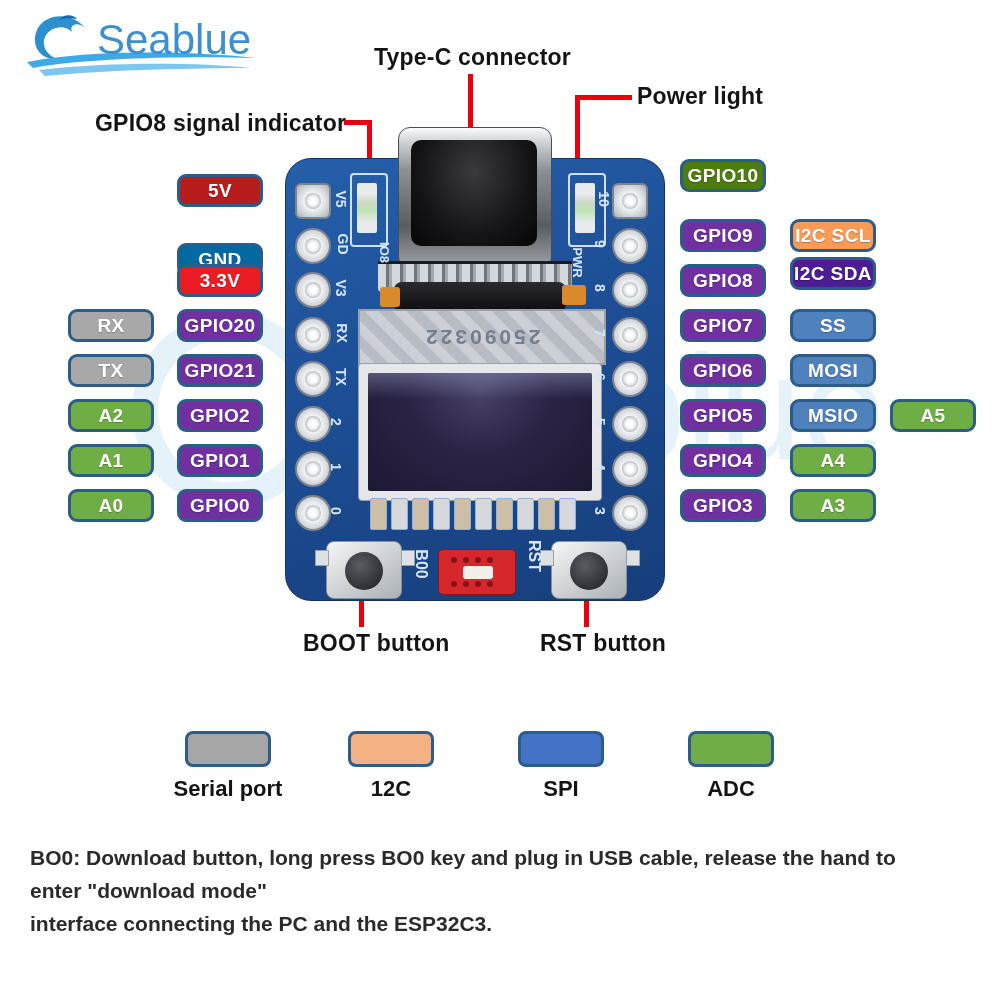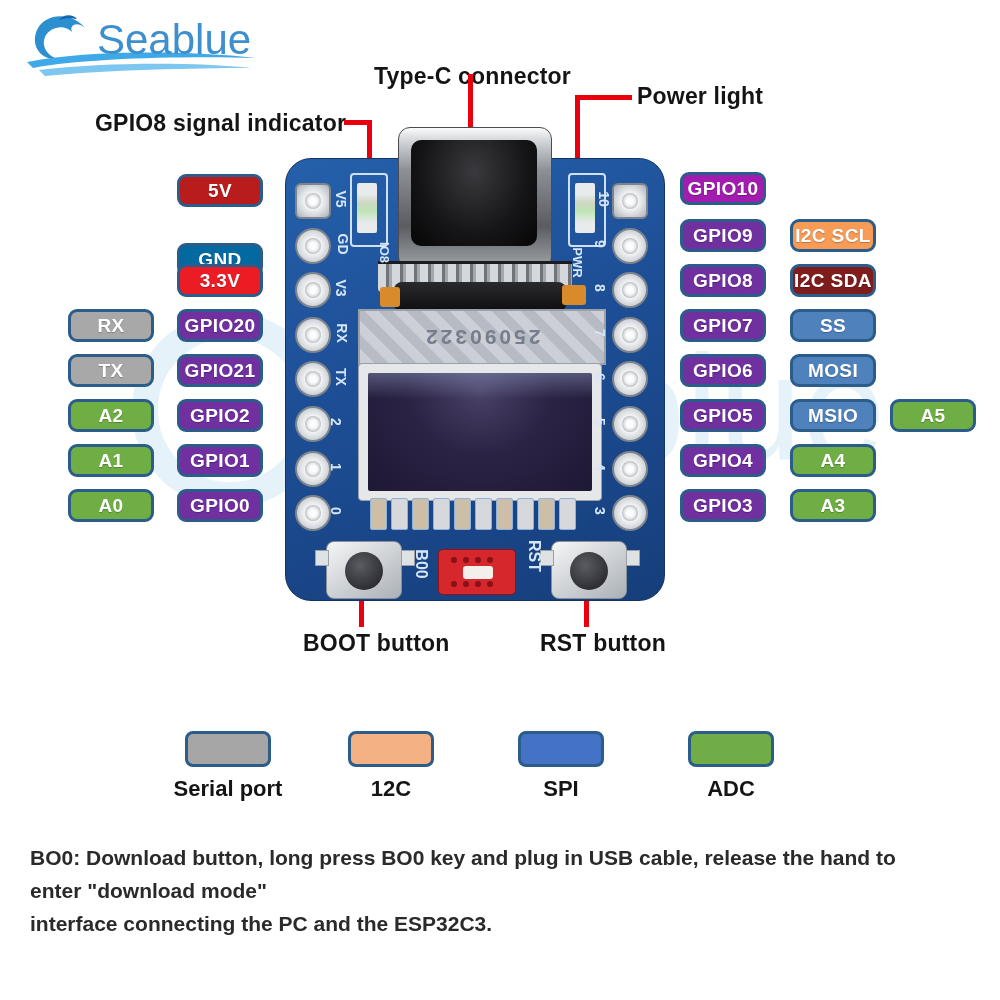--- a/index.html
+++ b/index.html
@@ -74,21 +74,21 @@
     <path d="M2 56 C60 44 160 44 232 52 C160 50 60 52 8 62 Z" fill="#3fa9e8"></path>
     <path d="M14 64 C80 56 170 56 226 62 C170 62 80 64 20 70 Z" fill="#7cc6ef"></path>
     <text x="72" y="48" font-size="42" fill="#3E8FCE" font-family="Liberation Sans,sans-serif">Seablue</text>
   </svg>
 
   <svg id="watermark" width="760" height="240" viewBox="0 0 760 240">
     <circle cx="110" cy="120" r="85" fill="none" stroke="#4aa0d8" stroke-width="26"></circle>
     <text x="215" y="170" font-size="150" fill="#4aa0d8" font-family="Liberation Sans,sans-serif">Seablue</text>
   </svg>
 
-  <div class="annot" style="left:374px;top:44px;margin-top:19px;">Type-C connector</div>
+  <div class="annot" style="left:374px;top:44px;">Type-C connector</div>
   <div class="annot" style="left:637px;top:83px;">Power light</div>
   <div class="annot" style="left:95px;top:110px;">GPIO8 signal indicator</div>
   <div class="annot" style="left:303px;top:630px;">BOOT button</div>
   <div class="annot" style="left:540px;top:630px;">RST button</div>
 
   <div class="redline" style="left:468px;top:74px;width:5px;height:70px;"></div>
   <div class="redline" style="left:575px;top:95px;width:57px;height:5px;"></div>
   <div class="redline" style="left:575px;top:95px;width:5px;height:102px;"></div>
   <div class="redline" style="left:344px;top:120px;width:28px;height:5px;"></div>
   <div class="redline" style="left:367px;top:120px;width:5px;height:80px;"></div>
@@ -174,25 +174,25 @@
     <div class="badge" style="left: 68px; top: 309px; background: rgb(168, 168, 168);">RX</div>
     <div class="badge" style="left: 177px; top: 309px; background: rgb(112, 48, 160);">GPIO20</div>
     <div class="badge" style="left: 68px; top: 354px; background: rgb(168, 168, 168);">TX</div>
     <div class="badge" style="left: 177px; top: 354px; background: rgb(112, 48, 160);">GPIO21</div>
     <div class="badge" style="left: 68px; top: 399px; background: rgb(111, 174, 68);">A2</div>
     <div class="badge" style="left: 177px; top: 399px; background: rgb(112, 48, 160);">GPIO2</div>
     <div class="badge" style="left: 68px; top: 444px; background: rgb(111, 174, 68);">A1</div>
     <div class="badge" style="left: 177px; top: 444px; background: rgb(112, 48, 160);">GPIO1</div>
     <div class="badge" style="left: 68px; top: 489px; background: rgb(111, 174, 68);">A0</div>
     <div class="badge" style="left: 177px; top: 489px; background: rgb(112, 48, 160);">GPIO0</div>
-    <div class="badge" style="left: 680px; top: 172px; background: #a21caf;">GPIO10</div>
+    <div class="badge" style="left: 680px; top: 159px; background: #4d7c0f;">GPIO10</div>
     <div class="badge" style="left: 680px; top: 219px; background: rgb(112, 48, 160);">GPIO9</div>
     <div class="badge" style="left: 790px; top: 219px; background: rgb(247, 155, 87);">I2C SCL</div>
     <div class="badge" style="left: 680px; top: 264px; background: rgb(112, 48, 160);">GPIO8</div>
-    <div class="badge" style="left: 790px; top: 264px; background: #7f1d1d; text-align: right;">I2C SDA</div>
+    <div class="badge" style="left: 790px; top: 257px; background: #4c1d95; text-align: right;">I2C SDA</div>
     <div class="badge" style="left: 680px; top: 309px; background: rgb(112, 48, 160); text-align: center;">GPIO7</div>
     <div class="badge" style="left: 790px; top: 309px; background: rgb(79, 129, 189);">SS</div>
     <div class="badge" style="left: 680px; top: 354px; background: rgb(112, 48, 160);">GPIO6</div>
     <div class="badge" style="left: 790px; top: 354px; background: rgb(79, 129, 189);">MOSI</div>
     <div class="badge" style="left: 680px; top: 399px; background: rgb(112, 48, 160);">GPIO5</div>
     <div class="badge" style="left: 790px; top: 399px; background: rgb(79, 129, 189);">MSIO</div>
     <div class="badge" style="left: 890px; top: 399px; background: rgb(111, 174, 68);">A5</div>
     <div class="badge" style="left: 680px; top: 444px; background: rgb(112, 48, 160);">GPIO4</div>
     <div class="badge" style="left: 790px; top: 444px; background: rgb(111, 174, 68);">A4</div>
     <div class="badge" style="left: 680px; top: 489px; background: rgb(112, 48, 160);">GPIO3</div>

